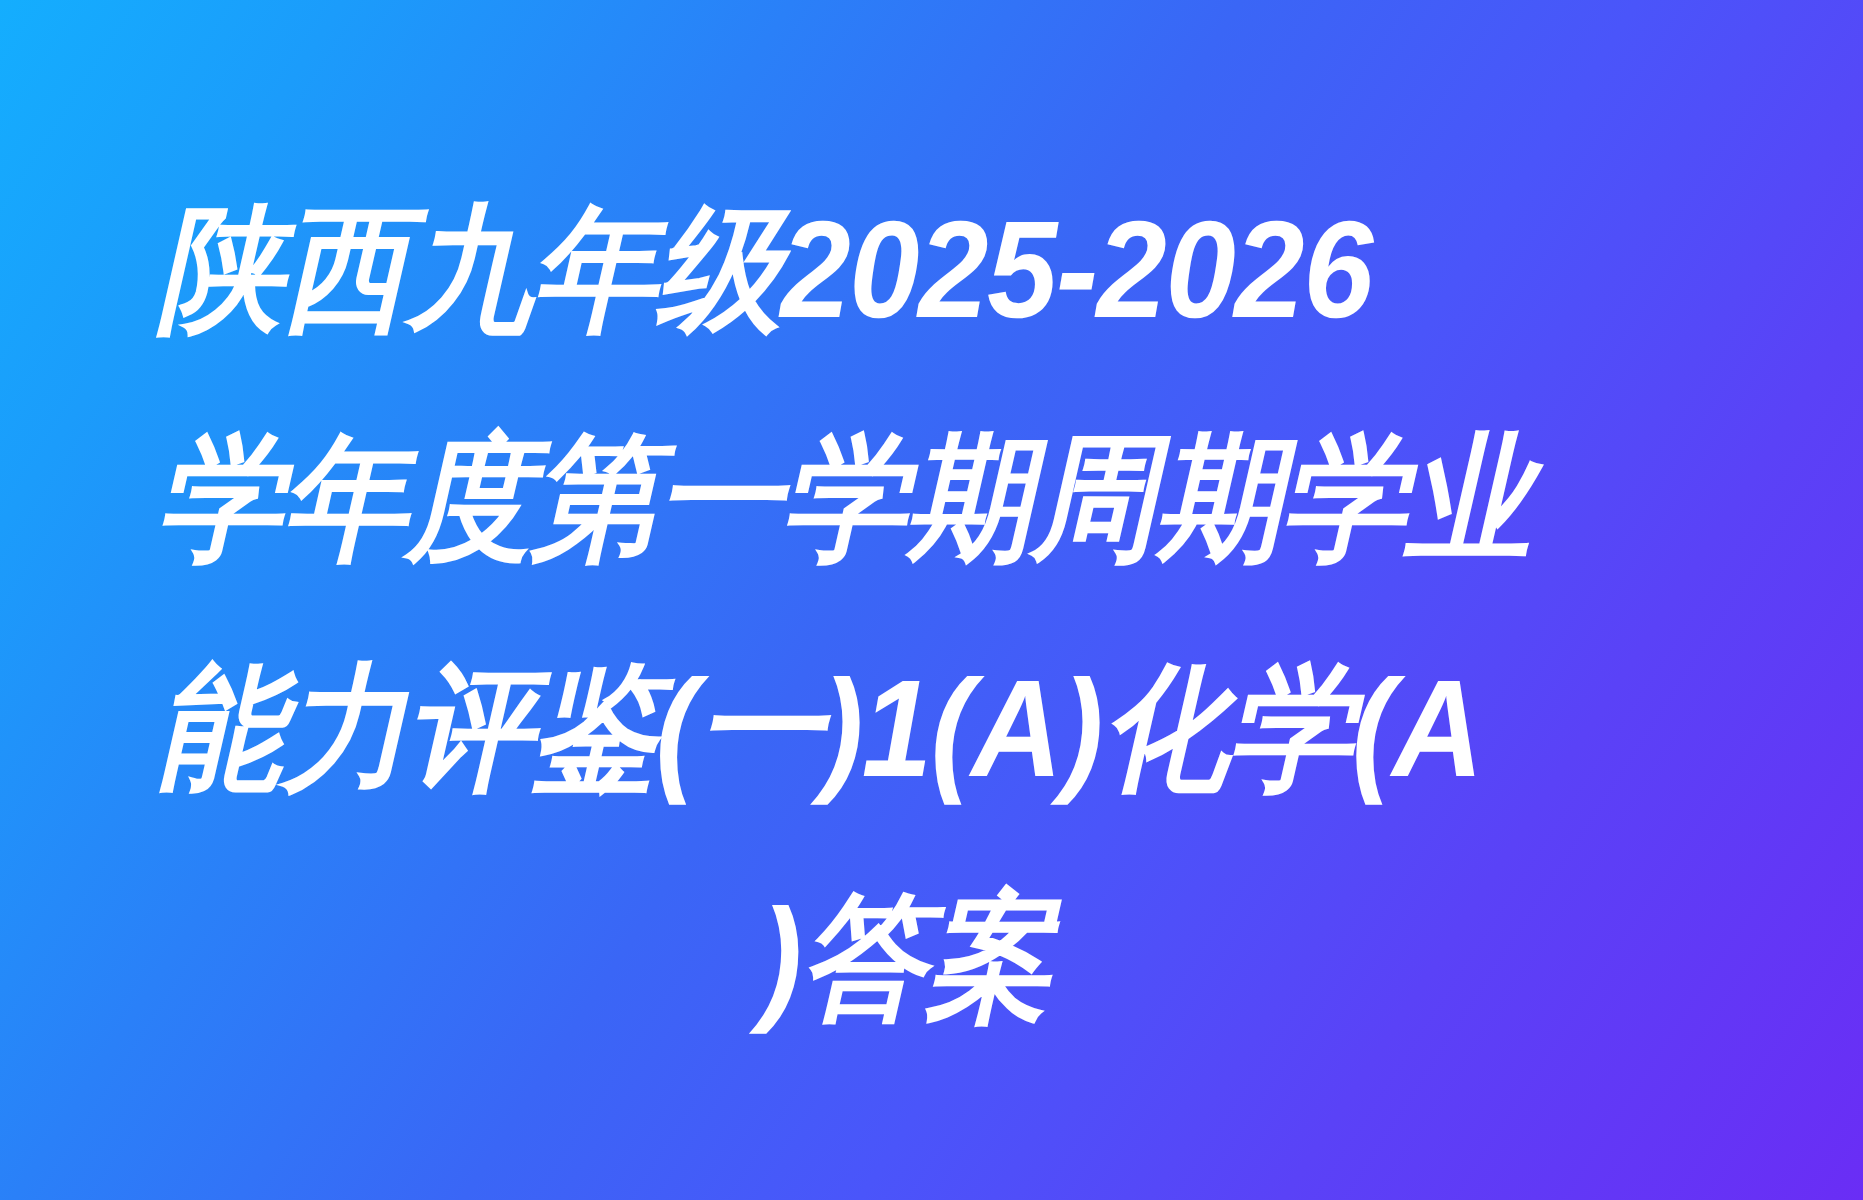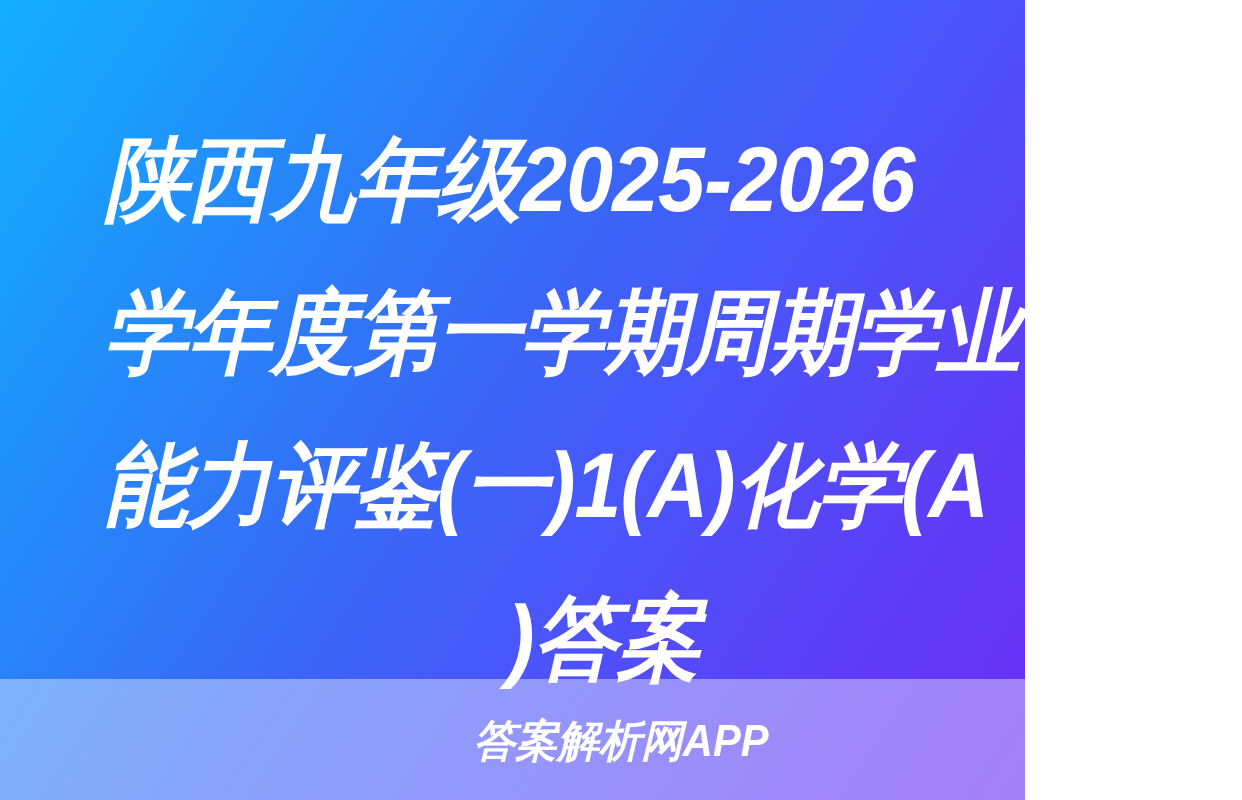--- a/index.html
+++ b/index.html
@@ -8,21 +8,21 @@
   }
   body {
     width: 1242px;
     height: 800px;
     overflow: hidden;
     font-family: "Liberation Sans", "DejaVu Sans", sans-serif;
   }
 
   #poster {
     position: relative;
-    width: 1025px;
+    width: 1242px;
     height: 800px;
     overflow: hidden;
     background: linear-gradient(123deg,
                 #14AEFE 0%,
                 #1B9CFB 13%,
                 #2A80F8 30%,
                 #3A66F6 47%,
                 #4A55FA 62%,
                 #5A42F7 78%,
                 #6A2DF5 100%);
@@ -87,17 +87,14 @@
 
 <div id="poster">
 
   <div id="title-block">
     <span class="title-line">陕西九年级2025-2026</span>
     <span class="title-line">学年度第一学期周期学业</span>
     <span class="title-line">能力评鉴(一)1(A)化学(A</span>
     <span class="title-line line-indent">)答案</span>
   </div>
 
-  <div id="footer-bar">
-    <span id="footer-text">答案解析网APP</span>
-  </div>
 
 </div>
 
 </body></html>

